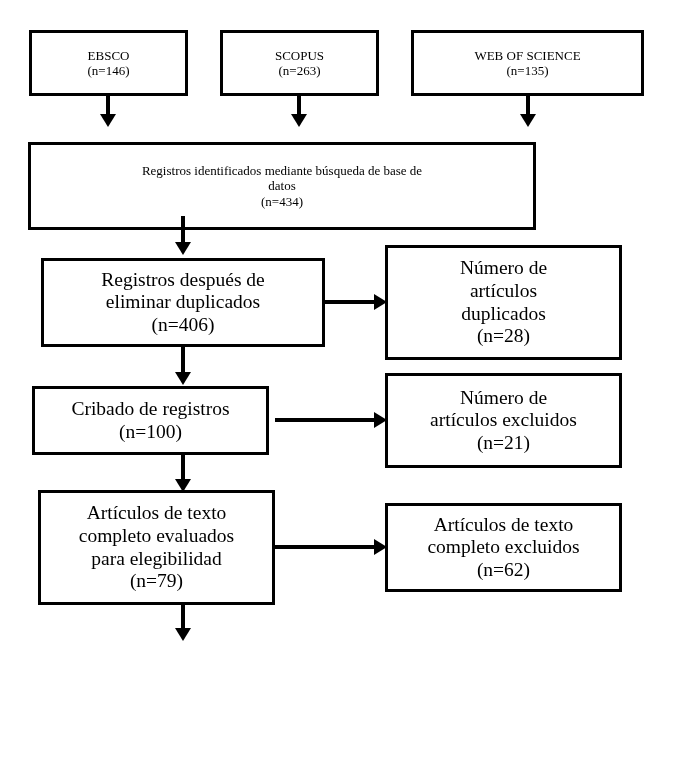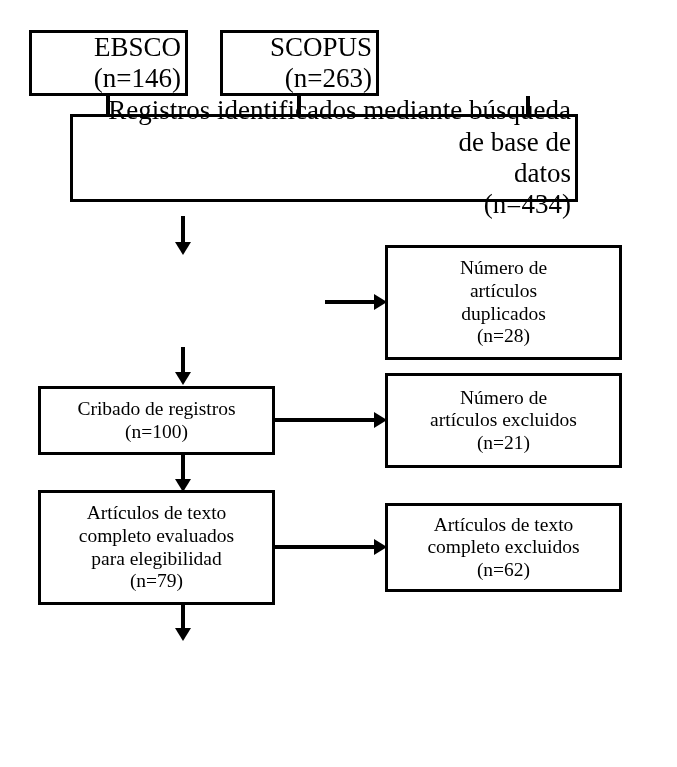--- a/index.html
+++ b/index.html
@@ -26,21 +26,21 @@
     justify-content: center;
     text-align: center;
     line-height: 1.16;
     white-space: pre-line;
     padding: 2px 4px;
   }
   .box-text {
     display: block;
     width: 100%;
   }
-  .t20 { font-size: 27px; text-align: right; }
+  .t20 { font-size: 13px; }
   .t19 { font-size: 19.5px; }
 
   
   .vline {
     position: absolute;
     background: #000000;
     width: 4px;
   }
   .hline {
     position: absolute;
@@ -72,54 +72,63 @@
   <div class="box t20" style="left:29px; top:30px; width:159px; height:66px;">
     <span class="box-text">EBSCO
 (n=146)</span>
   </div>
 
   <div class="box t20" style="left:220px; top:30px; width:159px; height:66px;">
     <span class="box-text">SCOPUS
 (n=263)</span>
   </div>
 
+  <div class="box t20" style="left:411px; top:30px; width:233px; height:66px;">
+    <span class="box-text">WEB OF SCIENCE
+(n=135)</span>
+  </div>
 
   <div class="vline" style="left:106px; top:96px; height:22px;"></div>
   <div class="arrow-down" style="left:100px; top:114px;"></div>
 
   <div class="vline" style="left:297px; top:96px; height:22px;"></div>
   <div class="arrow-down" style="left:291px; top:114px;"></div>
 
   <div class="vline" style="left:526px; top:96px; height:22px;"></div>
   <div class="arrow-down" style="left:520px; top:114px;"></div>
 
-  <div class="box t20" style="left:28px; top:114px; width:508px; height:88px;margin-left:42px;">
+  <div class="box t20" style="left:28px; top:142px; width:508px; height:88px;">
     <span class="box-text">Registros identificados mediante búsqueda de base de
 datos
 (n=434)</span>
   </div>
 
   <div class="vline" style="left:181px; top:216px; height:28px;"></div>
   <div class="arrow-down" style="left:175px; top:242px;"></div>
 
+  <div class="box t19" style="left:41px; top:258px; width:284px; height:89px;">
+    <span class="box-text">Registros después de
+eliminar duplicados
+(n=406)</span>
+  </div>
 
   <div class="hline" style="left:325px; top:300px; width:51px;"></div>
   <div class="arrow-right" style="left:374px; top:294px;"></div>
 
   <div class="box t19" style="left:385px; top:245px; width:237px; height:115px;">
     <span class="box-text">Número de
 artículos
 duplicados
 (n=28)</span>
   </div>
 
   <div class="vline" style="left:181px; top:347px; height:27px;"></div>
   <div class="arrow-down" style="left:175px; top:372px;"></div>
 
-  <div class="box t19" style="left:38px; top:386px; width:237px; height:69px;">
+  <div class="box t19" style="left:32px; top:386px; width:237px; height:69px;">
     <span class="box-text">Cribado de registros
 (n=100)</span>
   </div>
 
   <div class="hline" style="left:275px; top:418px; width:101px;"></div>
   <div class="arrow-right" style="left:374px; top:412px;"></div>
 
   <div class="box t19" style="left:385px; top:373px; width:237px; height:95px;">
     <span class="box-text">Número de
 artículos excluidos

